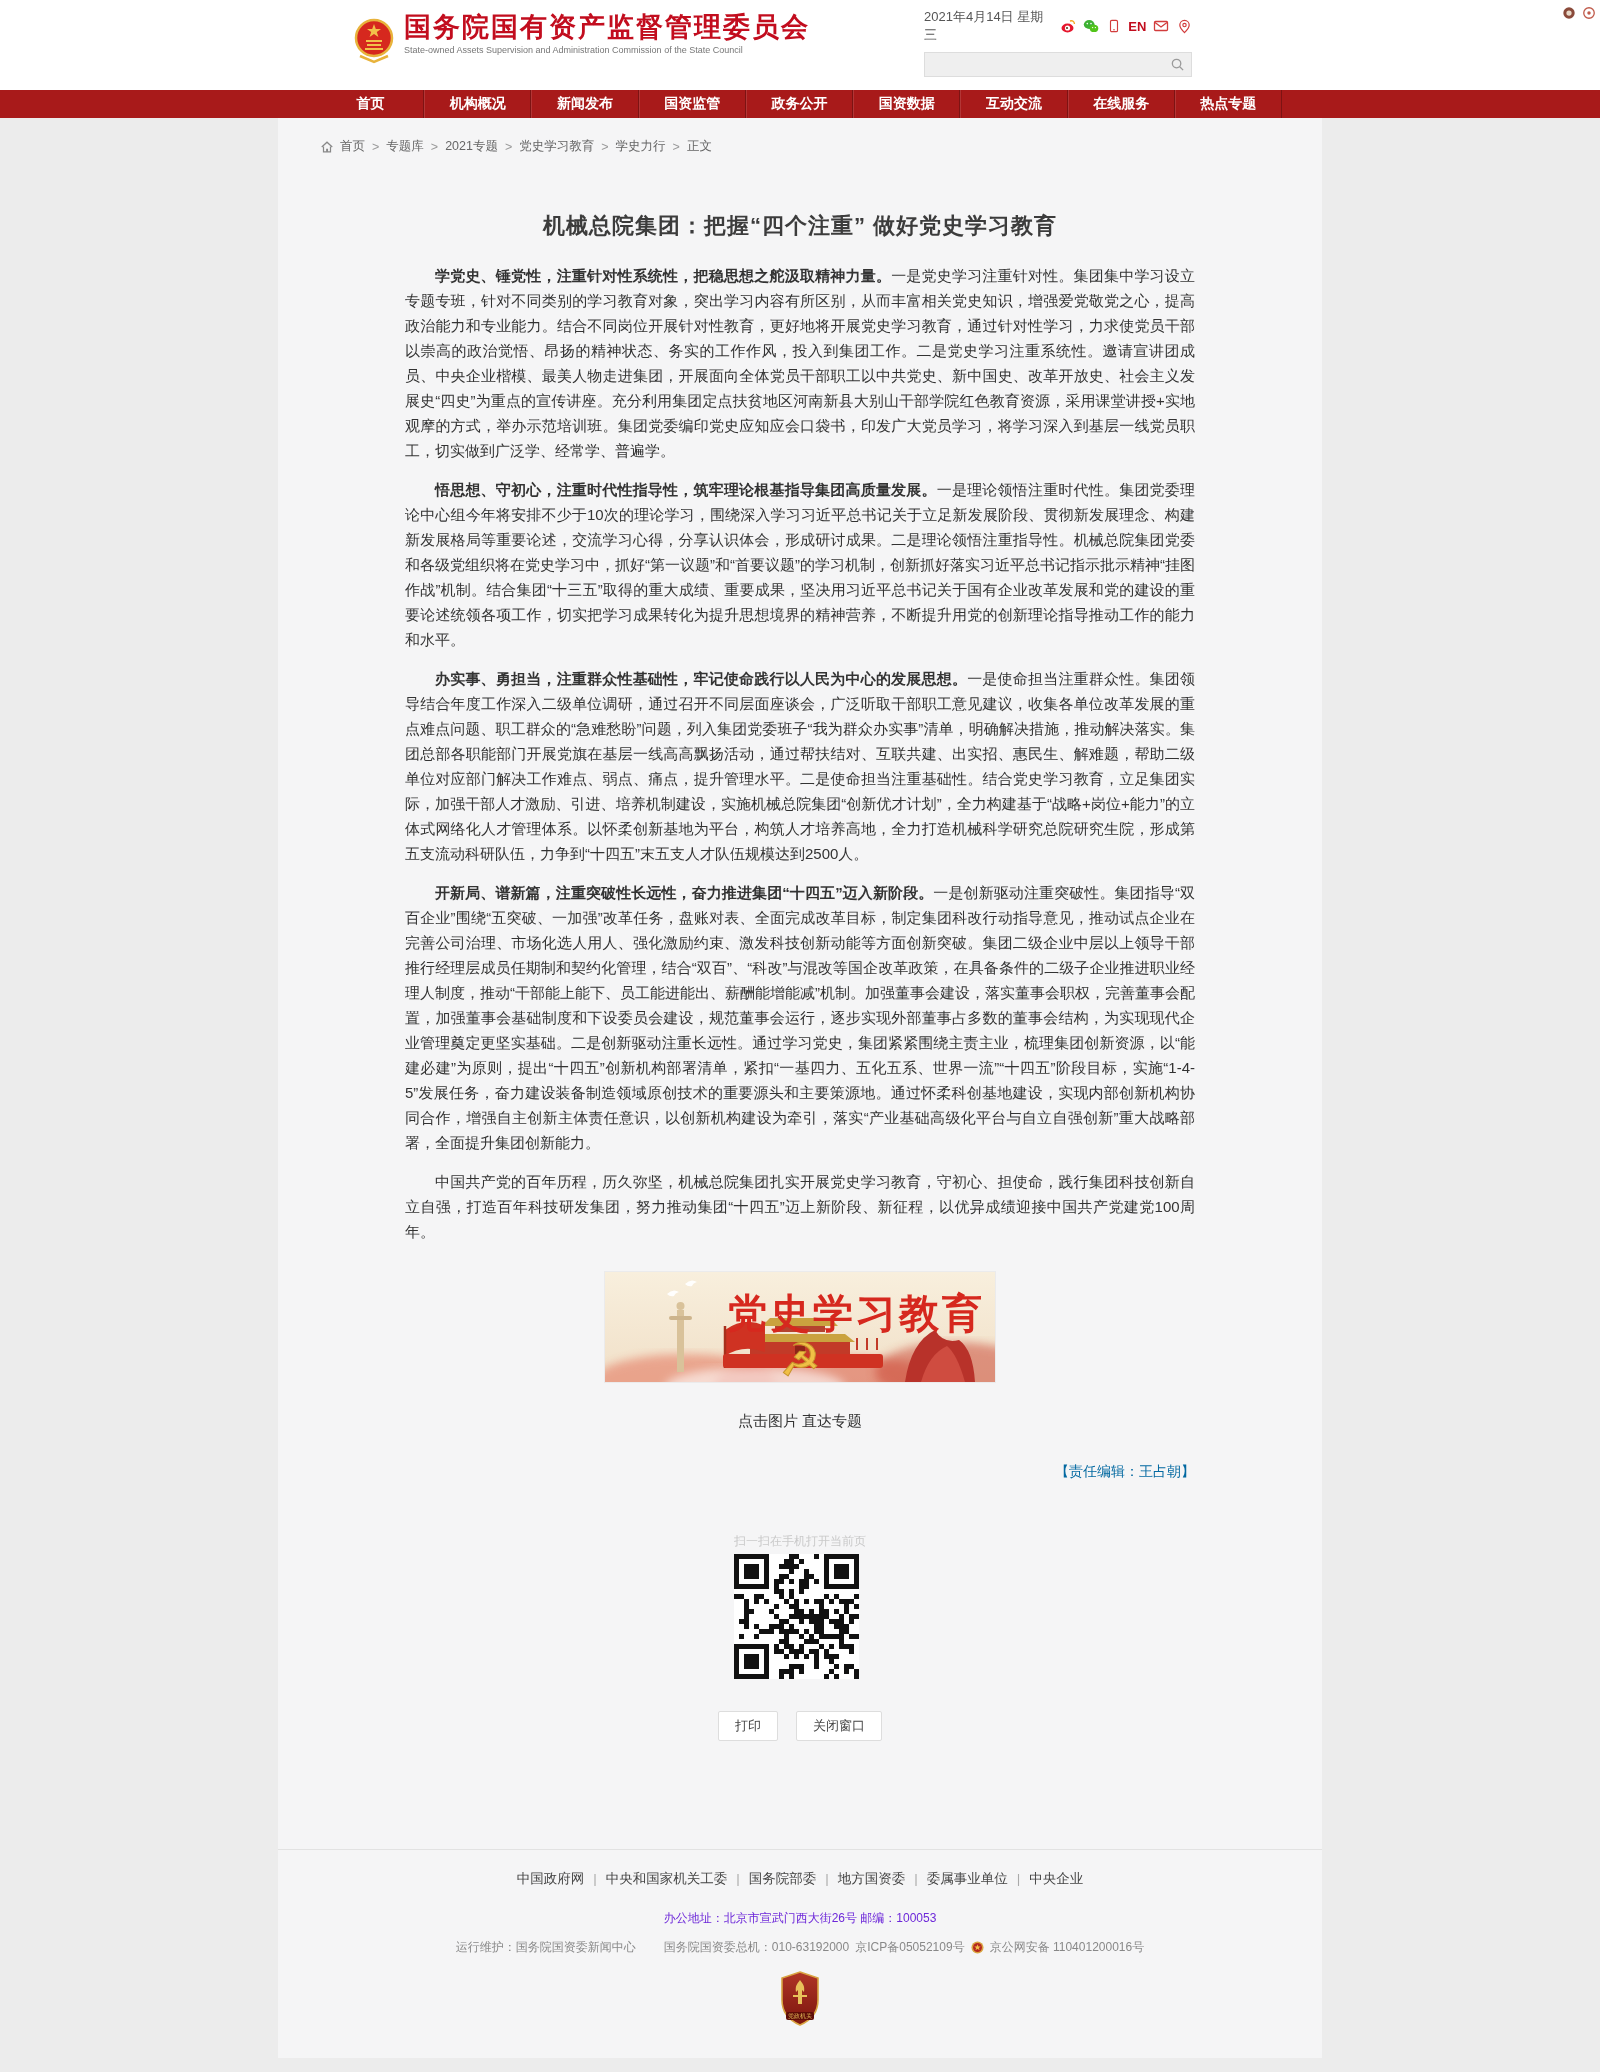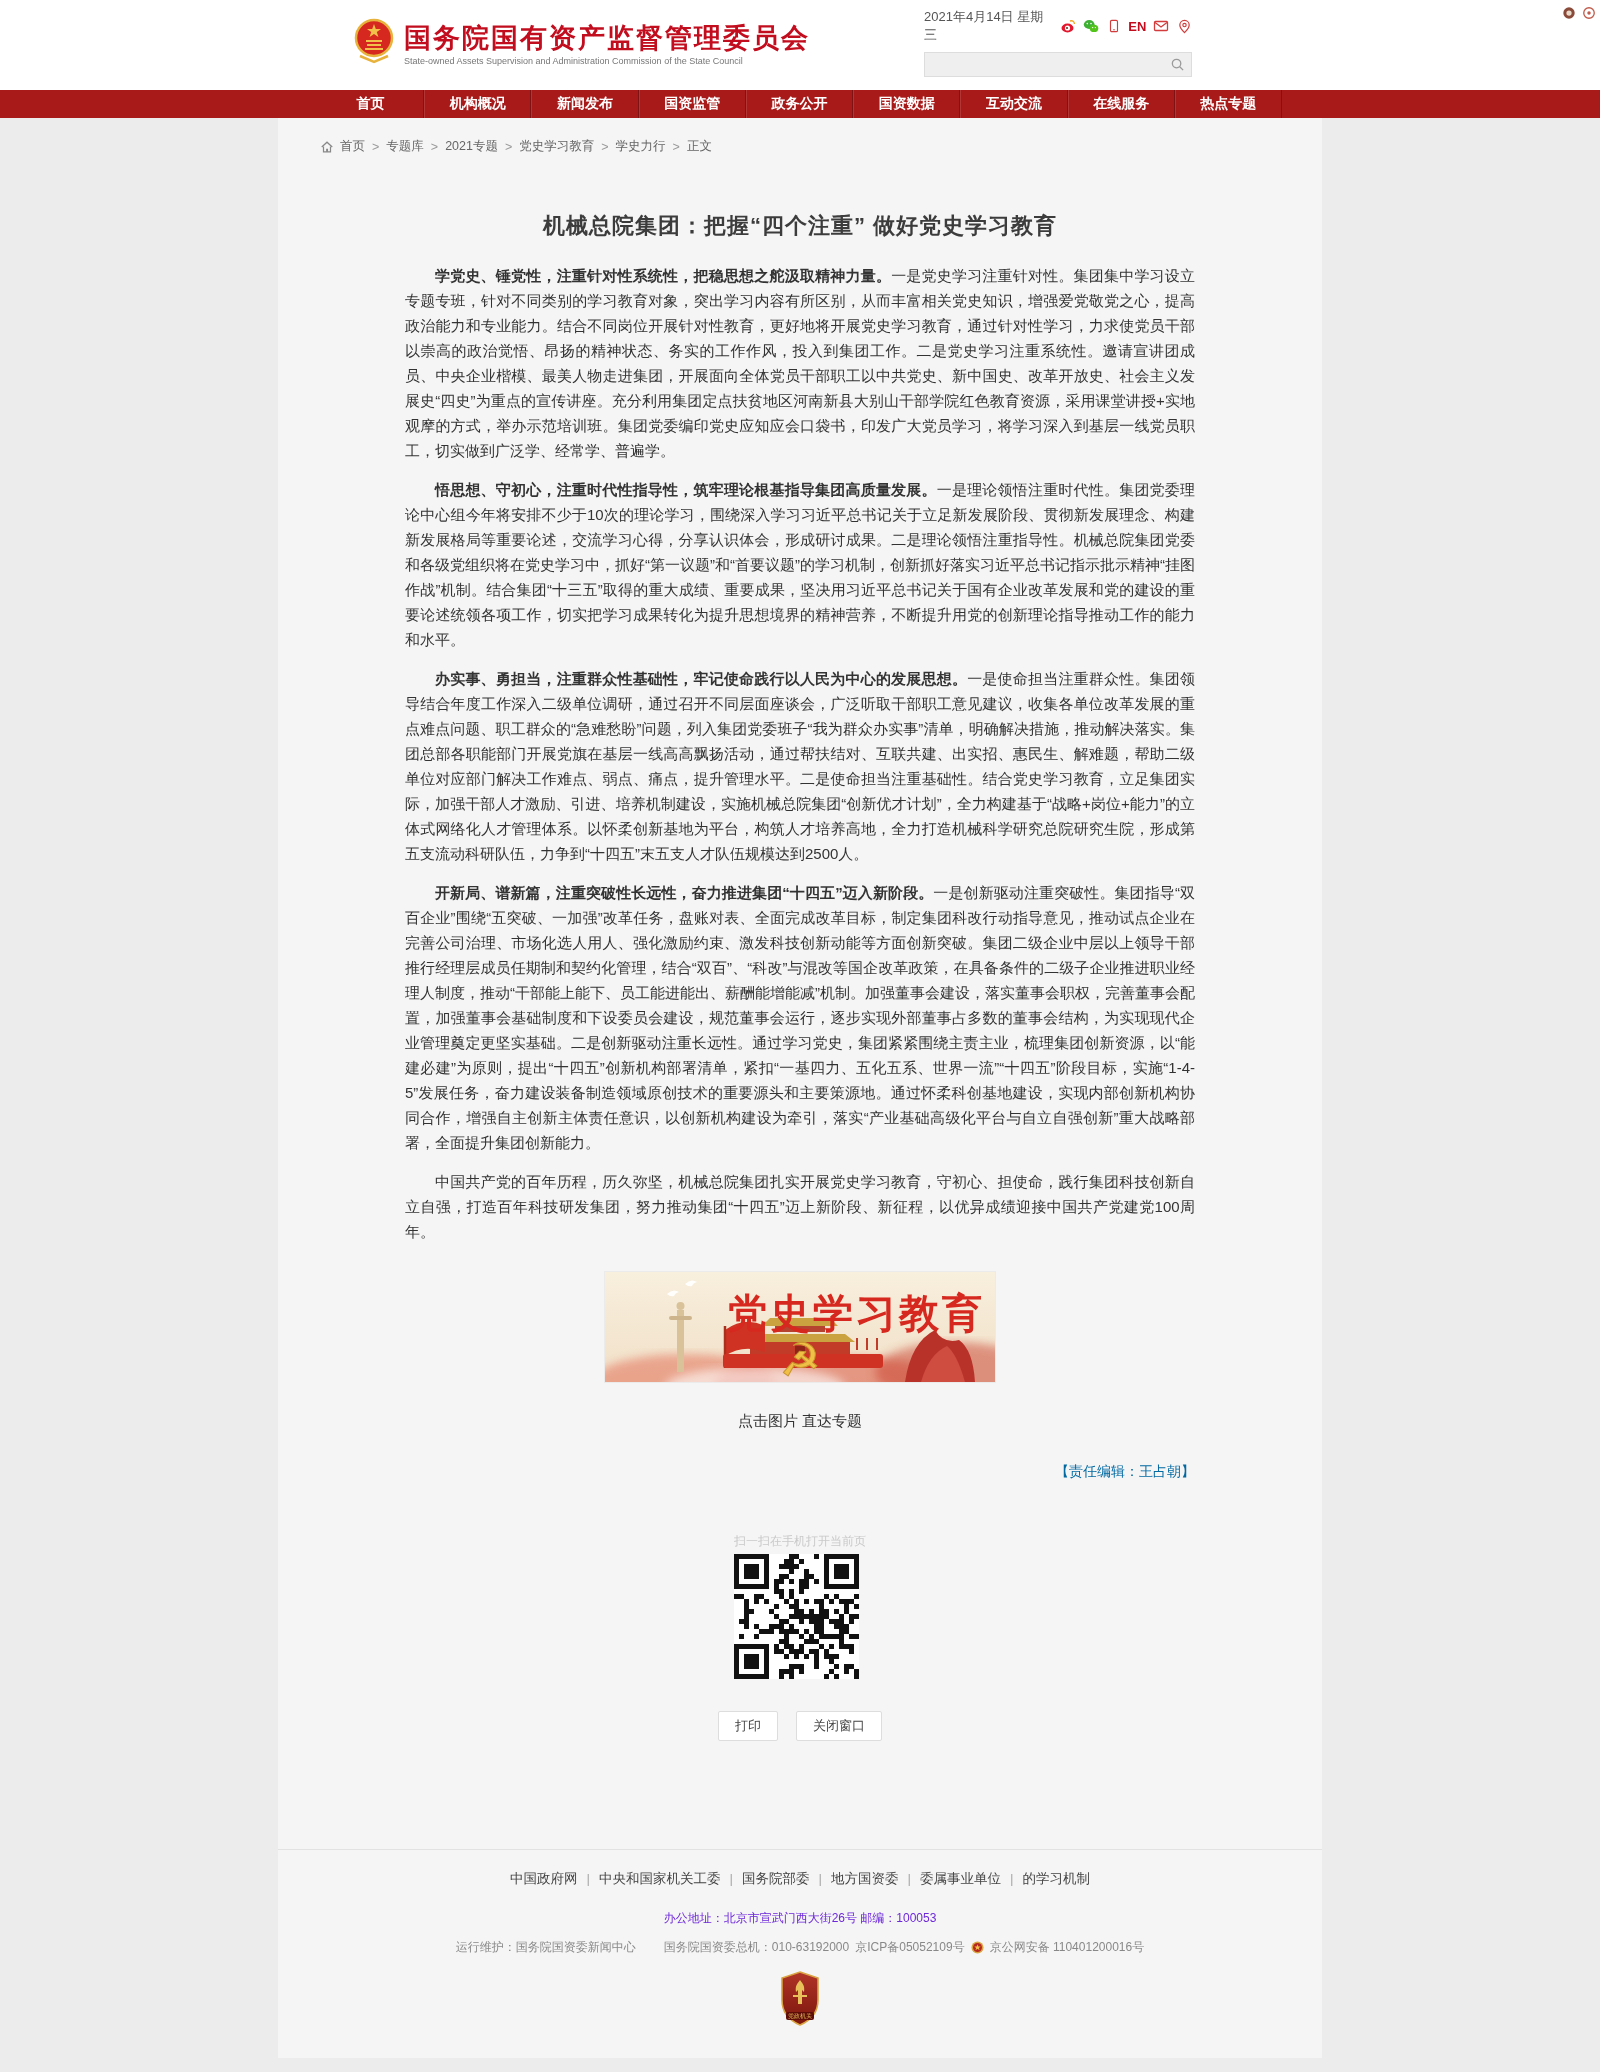--- a/index.html
+++ b/index.html
@@ -6,21 +6,21 @@
   html,body { width:1600px; }
   body {
     font-family:"Liberation Sans","DejaVu Sans",sans-serif;
     background:#ececec; color:#333; min-height:2072px;
   }
   a { text-decoration:none; color:inherit; cursor:pointer; }
 
   
   .site-header { background:#fff; height:90px; position:relative; }
   .header-inner { width:964px; margin:0 auto; height:100%; position:relative; }
-  .logo-block { position:absolute; left:36px; top:12px; display:flex; align-items:flex-end; }
+  .logo-block { position:absolute; left:36px; top:12px; display:flex; align-items:flex-start; }
   .logo-emblem { width:40px; height:54px; margin-right:10px; }
   .logo-title { font-size:27px; font-weight:bold; color:#c20d1e; letter-spacing:2px; line-height:30px; }
   .logo-sub { font-size:9px; color:#777; margin-top:3px; letter-spacing:0; }
   .header-right { position:absolute; right:90px; top:8px; width:268px; }
   .date-row { display:flex; align-items:center; justify-content:flex-end; font-size:13px; color:#555; }
   .date-row .ico { margin-left:7px; display:inline-flex; width:16px; height:16px; align-items:center; justify-content:center; }
   .en-link { color:#c20d1e; font-weight:bold; font-size:13px; margin-left:7px; }
   .search-box { margin-top:8px; width:268px; height:25px; background:#efefef; border:1px solid #ddd; display:flex; align-items:center; }
   .search-input { flex:1; border:none; background:transparent; height:100%; padding:0 8px; font-size:12px; outline:none; }
   .search-btn { width:28px; height:100%; border:none; background:transparent; cursor:pointer; display:flex; align-items:center; justify-content:center; }
@@ -555,21 +555,21 @@
     </div>
 
     <div class="btn-row">
       <button class="btn">打印</button>
       <button class="btn">关闭窗口</button>
     </div>
   </div>
 
   <div class="site-footer">
     <div class="footer-links">
-      <a>中国政府网</a><span class="sep">|</span><a>中央和国家机关工委</a><span class="sep">|</span><a>国务院部委</a><span class="sep">|</span><a>地方国资委</a><span class="sep">|</span><a>委属事业单位</a><span class="sep">|</span><a>的学习机制</a>
+      <a>中国政府网</a><span class="sep">|</span><a>中央和国家机关工委</a><span class="sep">|</span><a>国务院部委</a><span class="sep">|</span><a>地方国资委</a><span class="sep">|</span><a>委属事业单位</a><span class="sep">|</span><a>中央企业</a>
     </div>
     <div class="footer-addr">办公地址：北京市宣武门西大街26号 邮编：100053</div>
     <div class="footer-maintain">
       <span>运行维护：国务院国资委新闻中心</span>
       <span class="spread">国务院国资委总机：010-63192000</span>
       <span>京ICP备05052109号</span>
       <span class="police-icon">
         <svg viewBox="0 0 14 14" width="13" height="13">
             <circle cx="7" cy="7" r="6.5" fill="#d9a441"></circle>
             <circle cx="7" cy="7" r="4.8" fill="#b5271d"></circle>

